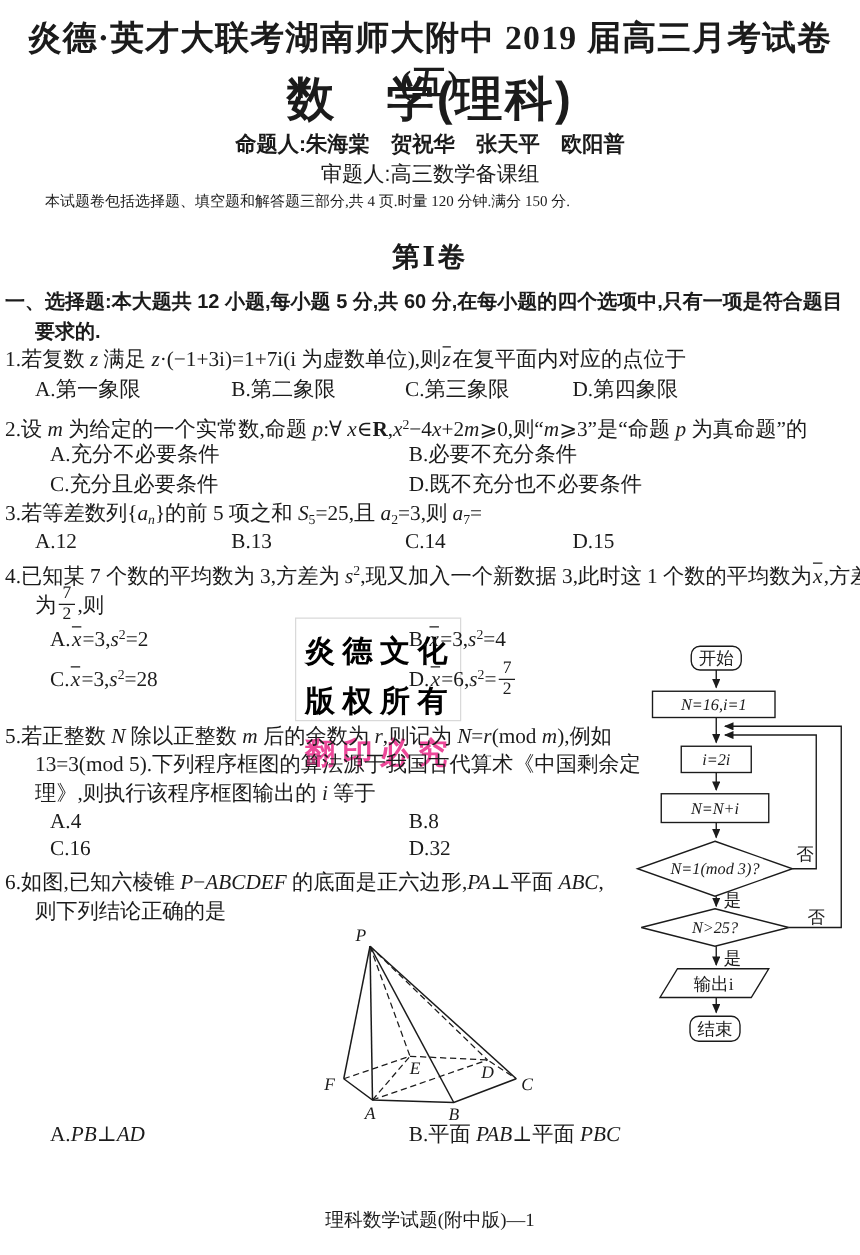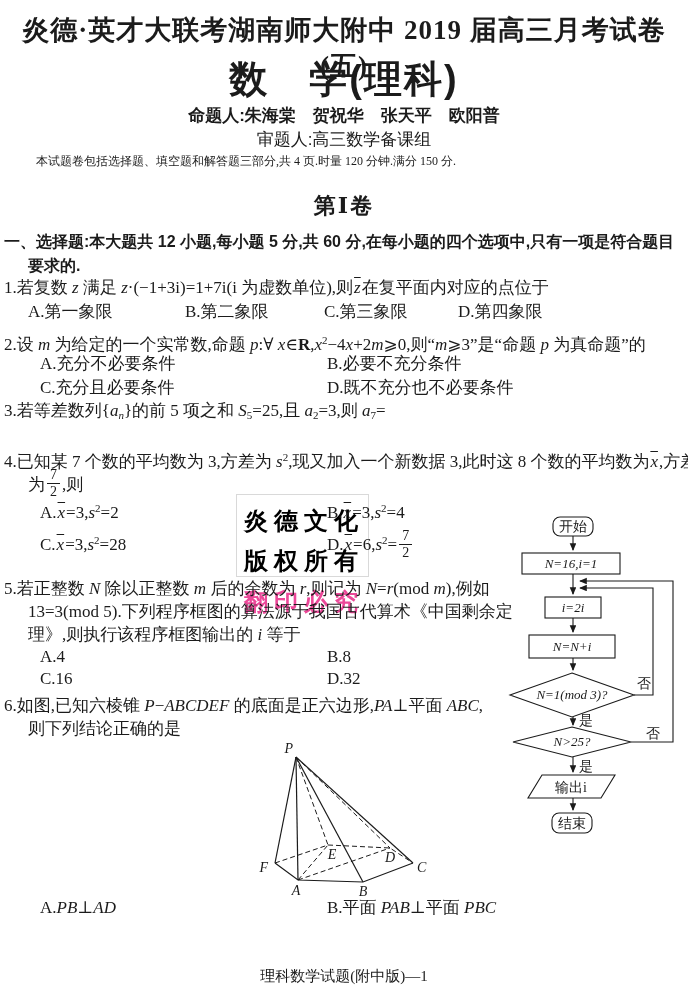--- a/index.html
+++ b/index.html
@@ -116,24 +116,30 @@
       <span class="oc cb"><span>B.必要不充分条件</span></span>
     </div>
     <div class="orow">
       <span class="oc ca"><span>C.充分且必要条件</span></span>
       <span class="oc cb"><span>D.既不充分也不必要条件</span></span>
     </div>
   </div>
 
   <div id="q3" class="blk q" style="top:400px;">
     <div class="line"><span>3.若等差数列{</span><span class="r-m">a</span><span class="r-subi">n</span><span>}的前 5 项之和 </span><span class="r-m">S</span><span class="r-sub">5</span><span>=25,且 </span><span class="r-m">a</span><span class="r-sub">2</span><span>=3,则 </span><span class="r-m">a</span><span class="r-sub">7</span><span>=</span></div>
+    <div class="orow22">
+      <span class="oc c1"><span>A.12</span></span>
+      <span class="oc c2"><span>B.13</span></span>
+      <span class="oc c3"><span>C.14</span></span>
+      <span class="oc c4"><span>D.15</span></span>
+    </div>
   </div>
 
   <div id="q4" class="blk q" style="top:445px;">
-    <div class="line"><span>4.已知某 7 个数的平均数为 3,方差为 </span><span class="r-m">s</span><span class="r-sup">2</span><span>,现又加入一个新数据 3,此时这 8 个数的平均数为</span><span class="r-bar">x</span><span>,方差</span></div>
+    <div class="line"><span>4.已知某 7 个数的平均数为 3,方差为 </span><span class="r-m">s</span><span class="r-sup">2</span><span>,现又加入一个新数据 3,此时这 1 个数的平均数为</span><span class="r-bar">x</span><span>,方差</span></div>
     <div class="line fl40 ind"><span>为</span><span class="frac">
           <span class="fnum">7</span>
           <span class="fden">2</span>
         </span><span>,则</span></div>
     <div class="orow30">
       <span class="oc ca"><span>A.</span><span class="r-bar">x</span><span>=3,</span><span class="r-m">s</span><span class="r-sup">2</span><span>=2</span></span>
       <span class="oc cb"><span>B.</span><span class="r-bar">x</span><span>=3,</span><span class="r-m">s</span><span class="r-sup">2</span><span>=4</span></span>
     </div>
     <div class="orow30" style="height:34px;line-height:34px;">
       <span class="oc ca"><span>C.</span><span class="r-bar">x</span><span>=3,</span><span class="r-m">s</span><span class="r-sup">2</span><span>=28</span></span>

